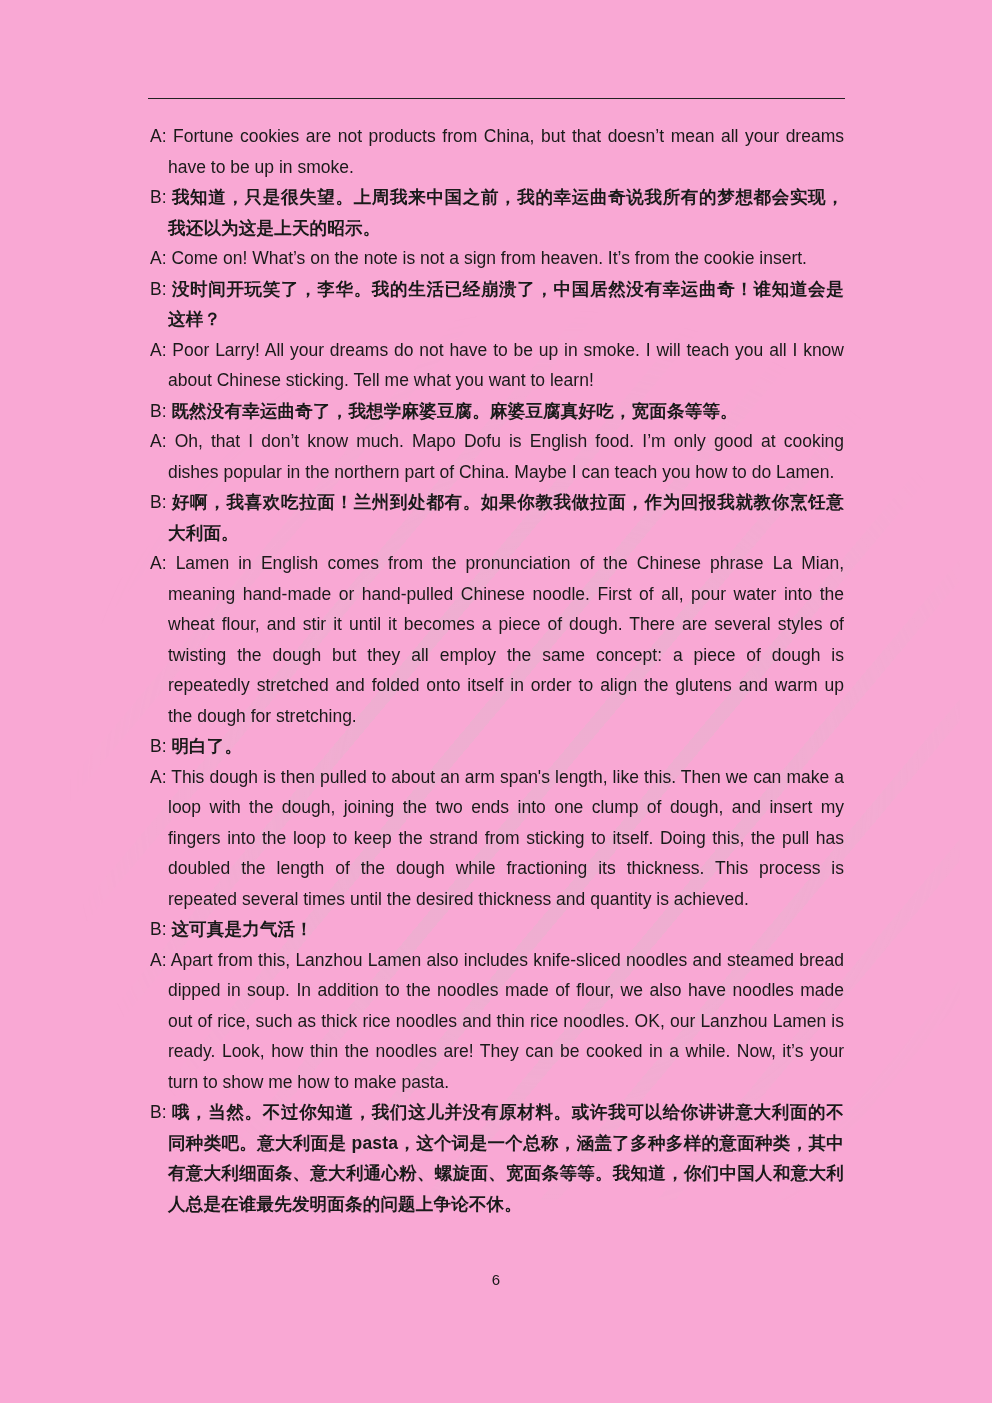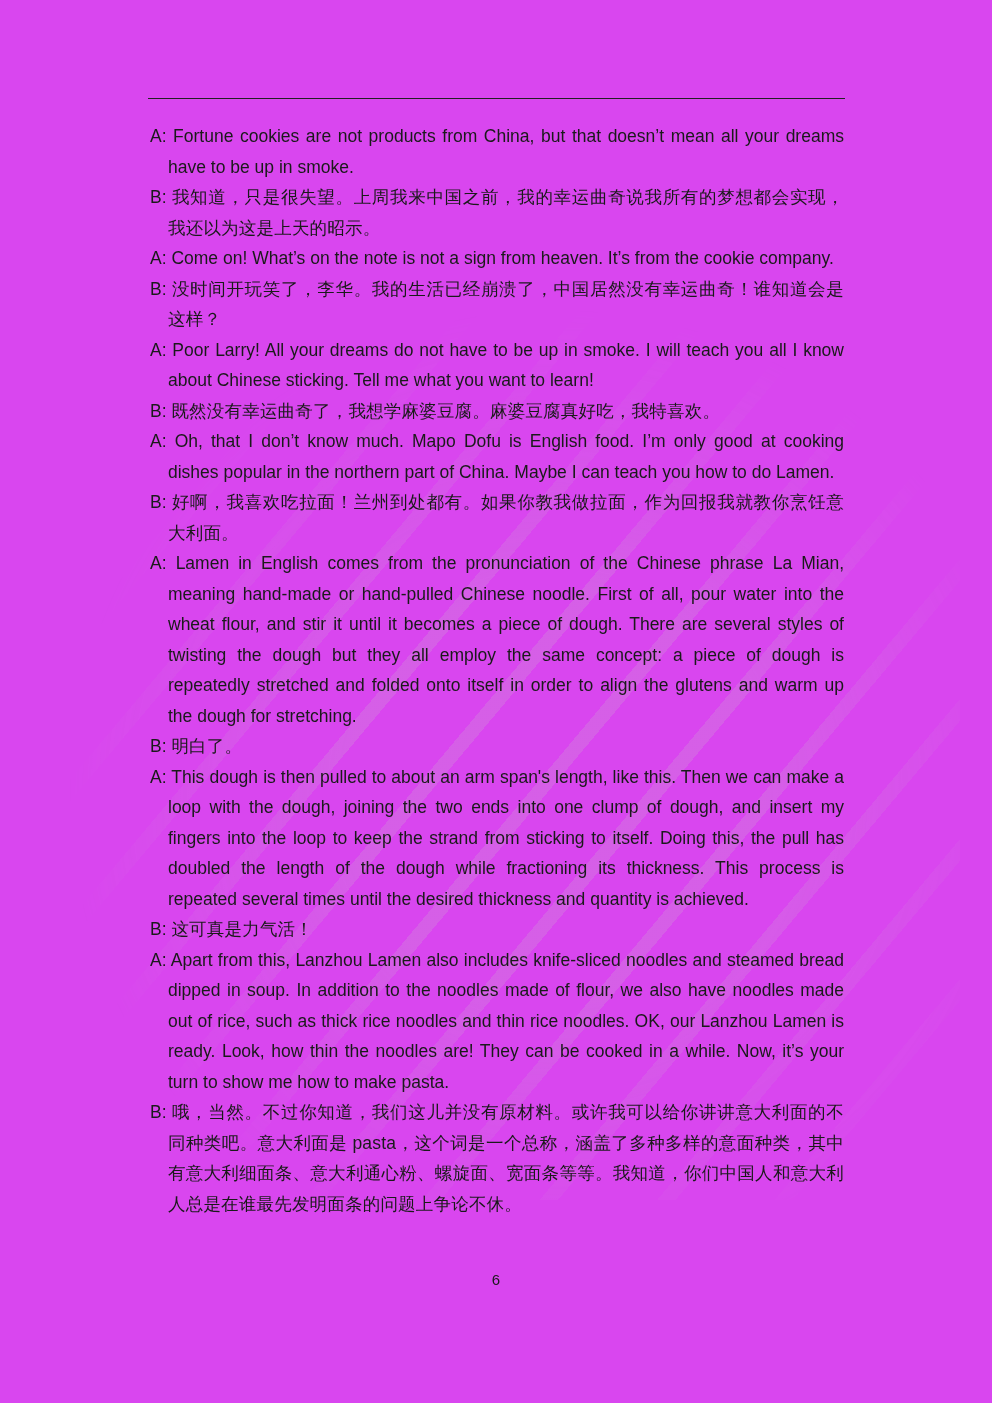--- a/index.html
+++ b/index.html
@@ -1,54 +1,54 @@
 <!DOCTYPE html>
 <html><head>
 <meta charset="utf-8">
 <style>
   html, body { margin: 0; padding: 0; background: #ffffff; }
   body { width: 992px; height: 1403px; position: relative; overflow: hidden; }
-  .page { position: absolute; left: 0; top: 0; width: 992px; height: 1403px; background: #d946ef; }
+  .page { position: absolute; left: 0; top: 0; width: 992px; height: 1403px; background: #f9a8d4; }
   .watermark {
     position: absolute; left: 60px; top: 300px; width: 900px; height: 900px;
     pointer-events: none; z-index: 0; opacity: 0.55;
     background:
       repeating-linear-gradient(-50deg, transparent 0 38px, rgba(200,200,200,0.35) 38px 52px, transparent 52px 90px);
     -webkit-mask-image: radial-gradient(ellipse at 55% 55%, #000 30%, transparent 70%);
             mask-image: radial-gradient(ellipse at 55% 55%, #000 30%, transparent 70%);
   }
   .header-rule { position: absolute; left: 148px; top: 98px; width: 697px; height: 0; border-top: 1.3px solid #222; z-index: 1; }
   .content {
     position: absolute; left: 150px; top: 121px; width: 694px; z-index: 1;
     font-family: "Liberation Sans", "DejaVu Sans", sans-serif;
     font-size: 17.5px; line-height: 30.5px; color: #1a1a1a;
   }
   .turn { padding-left: 18px; text-indent: -18px; text-align: justify; margin: 0; }
   .speaker { display: inline; }
   .text { display: inline; }
-  .zh .text { letter-spacing: 0.2px; }
+  .zh .text { letter-spacing: 0.2px; font-weight: bold; }
   .page-number {
     position: absolute; left: 0; width: 992px; top: 1271px; text-align: center; z-index: 1;
     font-family: "Liberation Sans", "DejaVu Sans", sans-serif; font-size: 15px; color: #1a1a1a;
   }
 </style>
 </head>
 <body>
 
 <div class="page">
   <div class="watermark"></div>
   <div class="header-rule"></div>
 
   <div class="content">
     <p class="turn en"><span class="speaker">A:</span> <span class="text">Fortune cookies are not products from China, but that doesn’t mean all your dreams have to be up in smoke.</span></p>
     <p class="turn zh"><span class="speaker">B:</span> <span class="text">我知道，只是很失望。上周我来中国之前，我的幸运曲奇说我所有的梦想都会实现，我还以为这是上天的昭示。</span></p>
-    <p class="turn en"><span class="speaker">A:</span> <span class="text">Come on! What’s on the note is not a sign from heaven. It’s from the cookie company.</span></p>
+    <p class="turn en"><span class="speaker">A:</span> <span class="text">Come on! What’s on the note is not a sign from heaven. It’s from the cookie insert.</span></p>
     <p class="turn zh"><span class="speaker">B:</span> <span class="text">没时间开玩笑了，李华。我的生活已经崩溃了，中国居然没有幸运曲奇！谁知道会是这样？</span></p>
     <p class="turn en"><span class="speaker">A:</span> <span class="text">Poor Larry! All your dreams do not have to be up in smoke. I will teach you all I know about Chinese sticking. Tell me what you want to learn!</span></p>
-    <p class="turn zh"><span class="speaker">B:</span> <span class="text">既然没有幸运曲奇了，我想学麻婆豆腐。麻婆豆腐真好吃，我特喜欢。</span></p>
+    <p class="turn zh"><span class="speaker">B:</span> <span class="text">既然没有幸运曲奇了，我想学麻婆豆腐。麻婆豆腐真好吃，宽面条等等。</span></p>
     <p class="turn en"><span class="speaker">A:</span> <span class="text">Oh, that I don’t know much. Mapo Dofu is English food. I’m only good at cooking dishes popular in the northern part of China. Maybe I can teach you how to do Lamen.</span></p>
     <p class="turn zh"><span class="speaker">B:</span> <span class="text">好啊，我喜欢吃拉面！兰州到处都有。如果你教我做拉面，作为回报我就教你烹饪意大利面。</span></p>
     <p class="turn en"><span class="speaker">A:</span> <span class="text">Lamen in English comes from the pronunciation of the Chinese phrase La Mian, meaning hand-made or hand-pulled Chinese noodle. First of all, pour water into the wheat flour, and stir it until it becomes a piece of dough. There are several styles of twisting the dough but they all employ the same concept: a piece of dough is repeatedly stretched and folded onto itself in order to align the glutens and warm up the dough for stretching.</span></p>
     <p class="turn zh"><span class="speaker">B:</span> <span class="text">明白了。</span></p>
     <p class="turn en"><span class="speaker">A:</span> <span class="text">This dough is then pulled to about an arm span's length, like this. Then we can make a loop with the dough, joining the two ends into one clump of dough, and insert my fingers into the loop to keep the strand from sticking to itself. Doing this, the pull has doubled the length of the dough while fractioning its thickness. This process is repeated several times until the desired thickness and quantity is achieved.</span></p>
     <p class="turn zh"><span class="speaker">B:</span> <span class="text">这可真是力气活！</span></p>
     <p class="turn en"><span class="speaker">A:</span> <span class="text">Apart from this, Lanzhou Lamen also includes knife-sliced noodles and steamed bread dipped in soup. In addition to the noodles made of flour, we also have noodles made out of rice, such as thick rice noodles and thin rice noodles. OK, our Lanzhou Lamen is ready. Look, how thin the noodles are! They can be cooked in a while. Now, it’s your turn to show me how to make pasta.</span></p>
     <p class="turn zh"><span class="speaker">B:</span> <span class="text">哦，当然。不过你知道，我们这儿并没有原材料。或许我可以给你讲讲意大利面的不同种类吧。意大利面是 pasta，这个词是一个总称，涵盖了多种多样的意面种类，其中有意大利细面条、意大利通心粉、螺旋面、宽面条等等。我知道，你们中国人和意大利人总是在谁最先发明面条的问题上争论不休。</span></p>
   </div>
 

